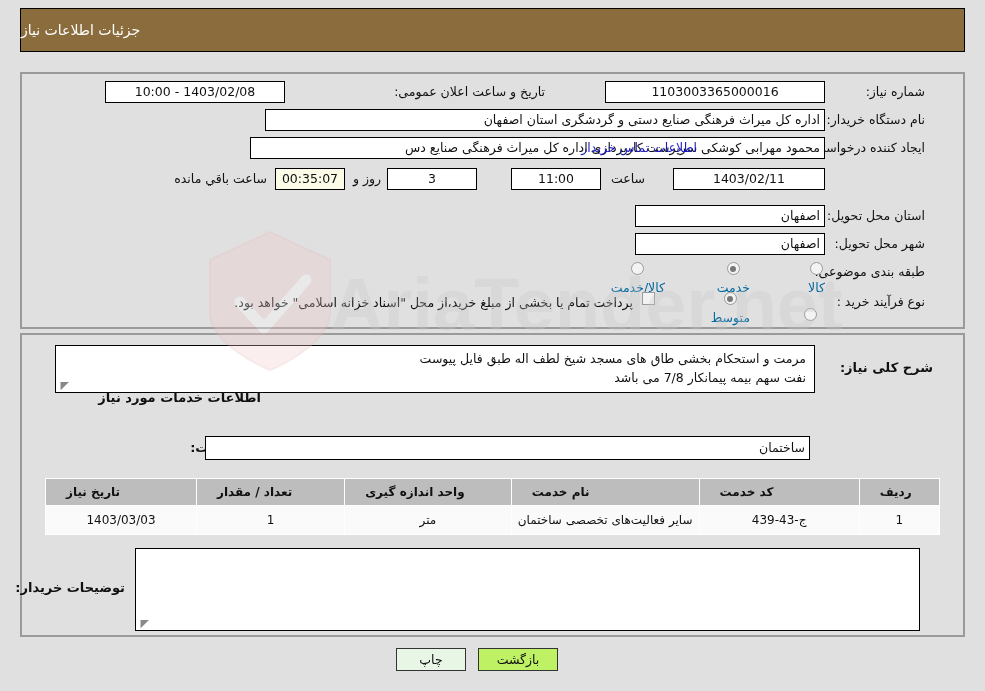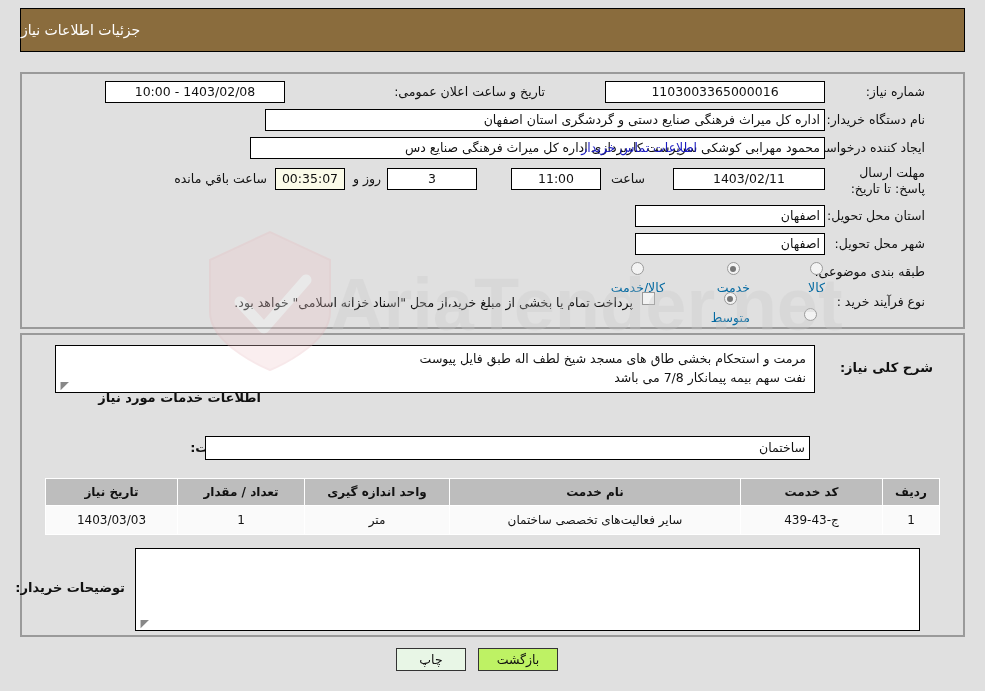--- a/index.html
+++ b/index.html
@@ -158,22 +158,22 @@
     border-collapse: collapse;
     font-size: 12px;
     color: #111;
     background: #fff;
   }
   .tbl th {
     background: #bdbdbd;
     border: 1px solid #ffffff;
     font-weight: bold;
     height: 26px;
-    padding: 0 8px;
-    text-align: center;
+    padding: 0 20px;
+    text-align: left;
     white-space: nowrap;
     margin-top: 40px;
   }
   .tbl td {
     background: #fafafa;
     border: 1px solid #ffffff;
     height: 28px;
     padding: 0 6px;
     text-align: center;
     white-space: nowrap;
@@ -227,21 +227,20 @@
   <div class="lbl" style="top:84px; right:440px;">تاریخ و ساعت اعلان عمومی:</div>
   <div class="fld center" style="top:81px; right:700px; width:180px;">1403/02/08 - 10:00</div>
 
   <div class="lbl" style="top:112px; right:60px;">نام دستگاه خریدار:</div>
   <div class="fld right" style="top:109px; right:160px; width:560px;">اداره کل میراث فرهنگی  صنایع دستی و گردشگری استان اصفهان</div>
 
   <div class="lbl" style="top:140px; right:60px;">ایجاد کننده درخواست:</div>
   <div class="fld right" style="top:137px; right:160px; width:575px;">محمود مهرابی کوشکی سرپرست کاربردازی اداره کل میراث فرهنگی  صنایع دس</div>
   <div class="linkish" style="top:140px; right:288px;">اطلاعات تماس خریدار</div>
 
-  <div class="lbl" style="top:165px; right:60px; width:92px; white-space:normal; text-align:right;">مهلت ارسال پاسخ: تا تاریخ:</div>
   <div class="fld center" style="top:168px; right:160px; width:152px;">1403/02/11</div>
   <div class="lbl" style="top:171px; right:340px;">ساعت</div>
   <div class="fld center" style="top:168px; right:384px; width:90px;">11:00</div>
   <div class="fld center" style="top:168px; right:508px; width:90px;">3</div>
   <div class="lbl" style="top:171px; right:604px;">روز و</div>
   <div class="fld cream center" style="top:168px; right:640px; width:70px;">00:35:07</div>
   <div class="lbl" style="top:171px; right:718px;">ساعت باقي مانده</div>
 
   <div class="lbl" style="top:208px; right:60px;">استان محل تحویل:</div>
   <div class="fld right" style="top:205px; right:160px; width:190px;">اصفهان</div>

